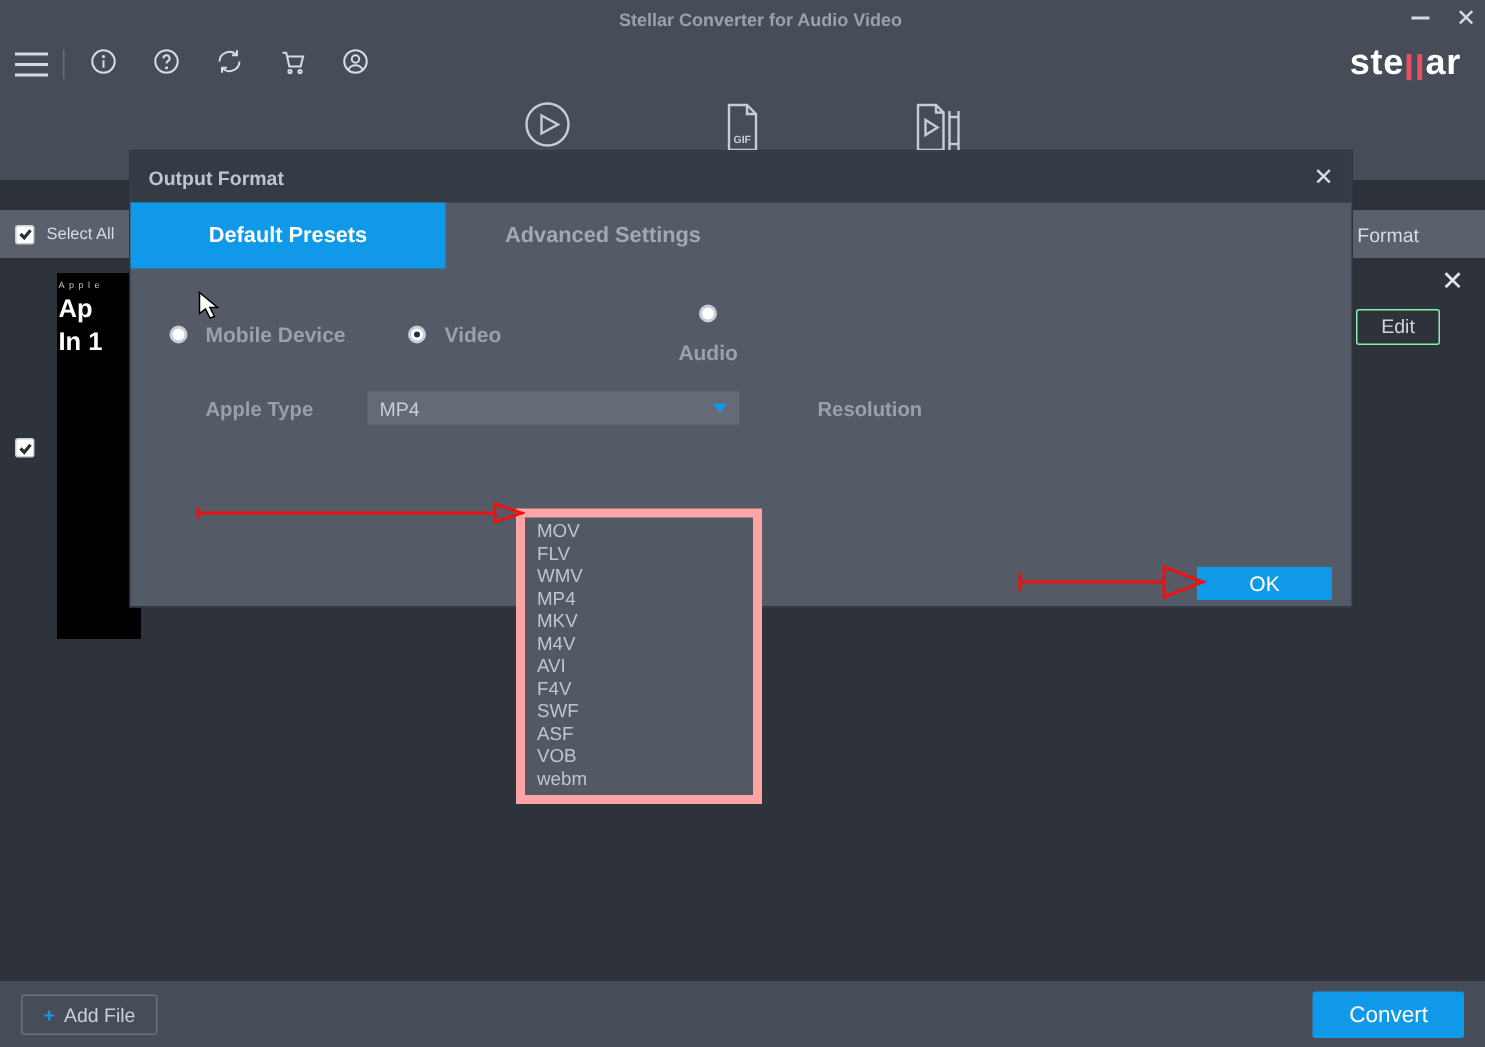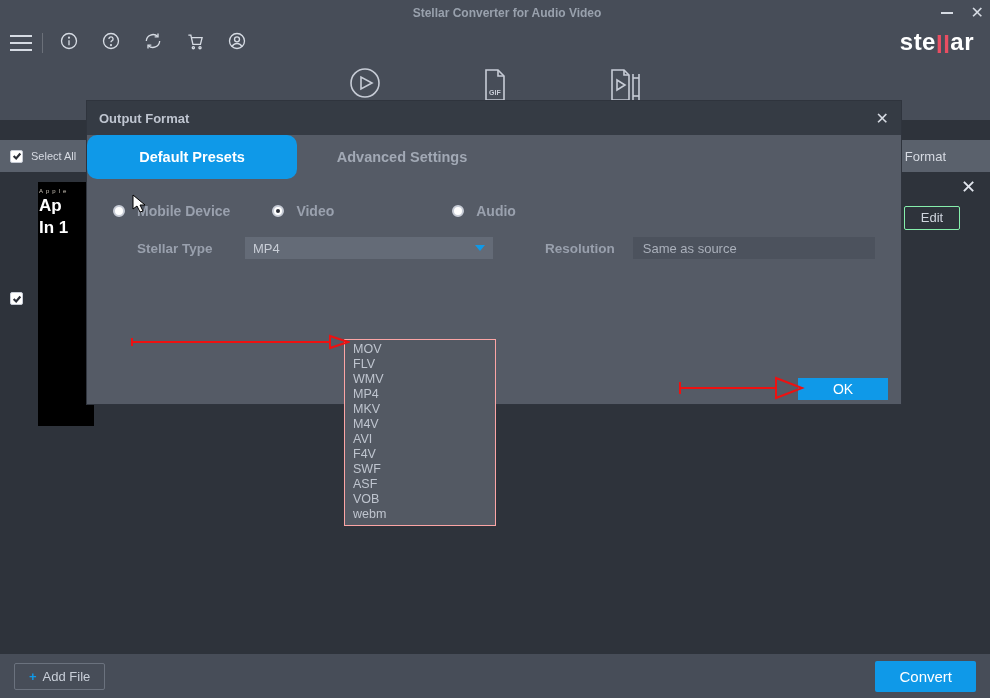--- a/index.html
+++ b/index.html
@@ -42,40 +42,40 @@
   .bottombar { position:absolute; bottom:0; left:0; right:0; height:44px; background:#474D58; display:flex; align-items:center; justify-content:space-between; padding:0 14px;}
   .addfile { border:1px solid #6b727e; padding:5px 14px; font-size:13px; color:#c9cfd9; display:flex; align-items:center; gap:6px; border-radius:2px;}
   .addfile .plus { color:#0f99e8; font-weight:700;}
   .convert { background:#0f99e8; color:#fff; border:none; font-size:15px; padding:7px 24px; border-radius:2px;}
   
   .modal { position:absolute; left:86px; top:100px; width:816px; height:305px; background:#555b66; border:1px solid #2f343d; box-shadow:none;} 
   .modal-title { height:34px; background:#353B44; display:flex; align-items:center; justify-content:space-between; padding:0 12px;}
   .modal-title .t { font-size:13px; color:#bfc5d0; font-weight:600;}
   .modal-title .x { color:#d7dbe3; font-size:16px; cursor:pointer;}
   .tabs { display:flex; height:44px; }
-  .tab { width:210px; display:flex; align-items:center; justify-content:center; font-size:14.5px; font-weight:600; cursor:pointer;border-radius:10px;}
+  .tab { width:210px; display:flex; align-items:center; justify-content:center; font-size:14.5px; font-weight:600; cursor:pointer;}
   .tab.active { background:#0f99e8; color:#fff;}
   .tab.inactive { color:#a2a9b5;}
   .radios { display:flex; gap:42px; padding:24px 0 0 26px; align-items:center; }
   .radio { display:flex; align-items:center; gap:12px; font-size:14px; font-weight:600; color:#9aa1ae; cursor:pointer;}
   .rcircle { width:12px; height:12px; border-radius:50%; border:2px solid #c7ccd6; background:#fff; position:relative;}
   .radio.sel .rcircle::after { content:""; position:absolute; inset:2px; background:#2b2f38; border-radius:50%;}
   .radio.sel .rcircle { background:#fff;} 
-  .radios .radio:nth-child(3){ margin-left:76px;}
+  .radios .radio:nth-child(3){ margin-left:76px;flex-direction:column;}
   .section-title { color:#0f99e8; font-size:14px; font-weight:600; padding:28px 0 0 26px;}
   .form-row { display:flex; align-items:center; gap:18px; padding:18px 0 0 50px;}
   .form-row .lbl { color:#99a0ad; font-size:13.5px; font-weight:600; width:90px;}
   .select { width:248px; height:22px; background:#646b77; color:#c8cdd6; font-size:13px; display:flex; align-items:center; justify-content:space-between; padding:0 8px; cursor:pointer;}
   .select .caret { width:0; height:0; border-left:5px solid transparent; border-right:5px solid transparent; border-top:6px solid #0f99e8;}
   .form-row .lbl2 { color:#99a0ad; font-size:13.5px; font-weight:600; margin-left:34px;}
   .select2 { width:242px; height:22px; background:#4c525d; color:#aab0bb; font-size:13px; display:flex; align-items:center; justify-content:space-between; padding:0 10px; cursor:pointer;}
   .select2 .caret { border-top-color:#0f99e8;}
   .okbtn-real { position:absolute; left:798px; top:378px; width:90px; height:22px; background:#0f99e8; color:#fff; font-size:14px; font-weight:500; display:flex; align-items:center; justify-content:center; cursor:pointer;}
   
-  .dropdown { position:absolute; left:344px; top:339px; width:152px; background:#535963; border:1px solid #fca5a5; padding:2px 0 3px 0;}
+  .dropdown { position:absolute; left:344px; top:339px; width:164px; background:#535963; border:6px solid #fca5a5; padding:2px 0 3px 0;}
   .dropdown .opt { padding:0 8px; font-size:12.5px; color:#bfc5cf; line-height:15px;}
   
   .arrow-svg { position:absolute; pointer-events:none; }
   
   .cursor { position:absolute; left:132px; top:194px; pointer-events:none;}
   .cursor svg { width:16px; height:20px;}
   
   .under-dark { position:absolute; inset:0; background:#2E333B; top:120px; bottom:44px;}
 </style>
 </head>
@@ -208,30 +208,26 @@
     <div class="radio sel">
         <span class="rcircle"></span>
         <span>Video</span>
       </div>
     <div class="radio">
         <span class="rcircle"></span>
         <span>Audio</span>
       </div>
   </div>
   <div class="form-row">
-    <span class="lbl">Stellar Type</span>
+    <span class="lbl">Apple Type</span>
     <div class="select">
       <span>MP4</span>
       <span class="caret"></span>
     </div>
     <span class="lbl2">Resolution</span>
-    <div class="select2">
-      <span>Same as source</span>
-      <span class="caret"></span>
-    </div>
   </div>
 </div>
 
 <div class="okbtn-real">OK</div>
 
 <div class="dropdown">
   <div class="opt">MOV</div>
   <div class="opt">FLV</div>
   <div class="opt">WMV</div>
   <div class="opt">MP4</div>

